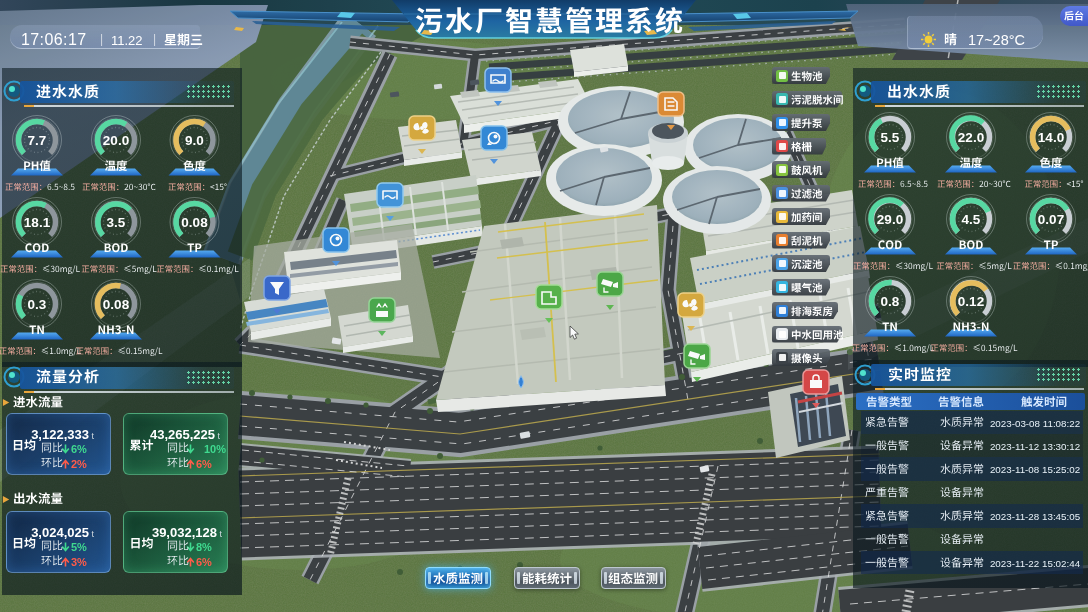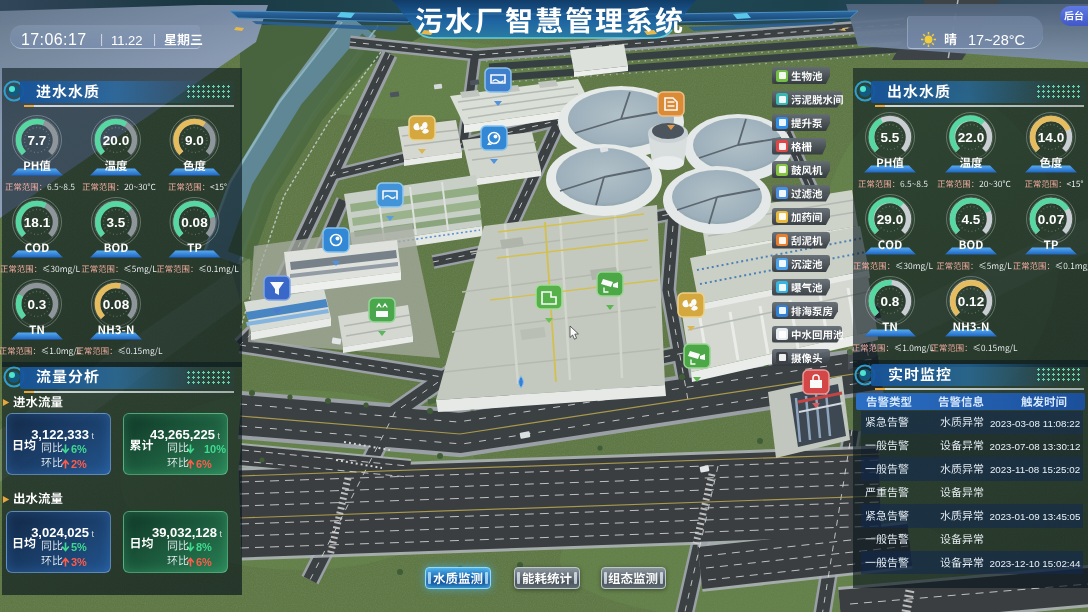--- a/index.html
+++ b/index.html
@@ -768,30 +768,30 @@
     </svg>
 <div class="phead" style="left:871px;top:364px;width:215px;"></div>
 <div class="abs" style="left:1036px;top:367px;width:46px;height:16px;background-image:radial-gradient(circle,rgba(110,235,185,.85) 1px,transparent 1.3px);background-size:5px 5px;"></div>
 <div class="pline" style="left:875px;top:388px;width:209px;"></div>
 
 <div class="abs" style="left:856px;top:393px;width:229px;height:17px;background:linear-gradient(90deg,#2b6fc4,#1b4f9a);border-radius:2px;"></div>
 <div class="trow odd" style="left:861px;top:410.5px;">
       <div class="tdate">2023-03-08 11:08:22</div>
     </div>
 <div class="trow even" style="left:861px;top:433.9px;">
-      <div class="tdate">2023-07-08 13:30:12</div>
+      <div class="tdate">2023-11-12 13:30:12</div>
     </div>
 <div class="trow odd" style="left:861px;top:457.4px;">
       <div class="tdate">2023-11-08 15:25:02</div>
     </div>
 <div class="trow odd" style="left:861px;top:504.2px;">
-      <div class="tdate">2023-01-09 13:45:05</div>
+      <div class="tdate">2023-11-28 13:45:05</div>
     </div>
 <div class="trow odd" style="left:861px;top:551.1px;">
-      <div class="tdate">2023-12-10 15:02:44</div>
+      <div class="tdate">2023-11-22 15:02:44</div>
     </div>
 
 <div class="lbtn" style="left:772px;top:67.0px;width:58px;"></div>
 <div class="licon" style="left:776px;top:69.5px;background:#72bf44;"></div>
 <div class="lglyph" style="left:778.5px;top:72.0px;"></div>
 <div class="lbtn" style="left:772px;top:90.5px;width:70px;"></div>
 <div class="licon" style="left:776px;top:93.0px;background:#38b8b0;"></div>
 <div class="lglyph" style="left:778.5px;top:95.5px;"></div>
 <div class="lbtn" style="left:772px;top:114.0px;width:58px;"></div>
 <div class="licon" style="left:776px;top:116.5px;background:#2f8fe8;"></div>

